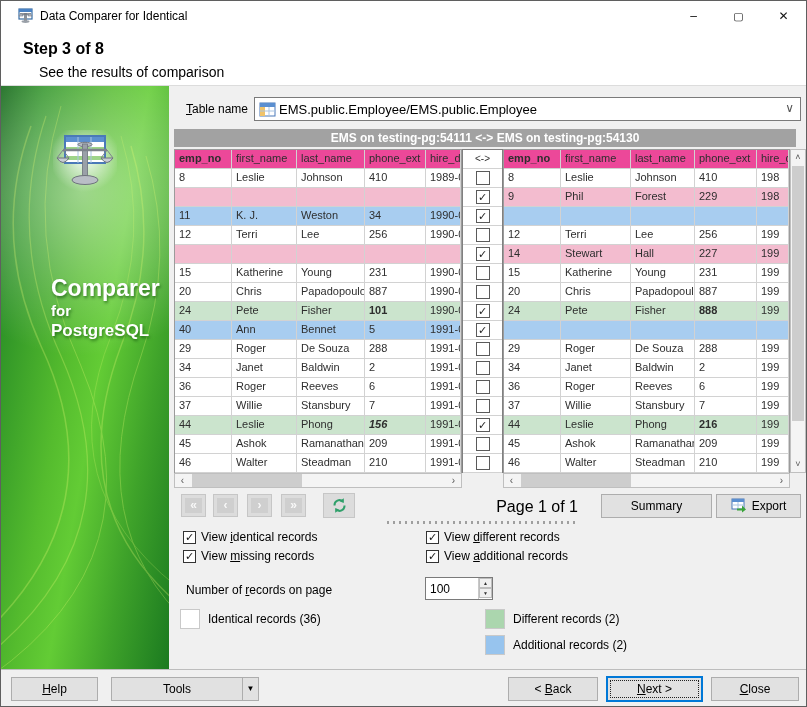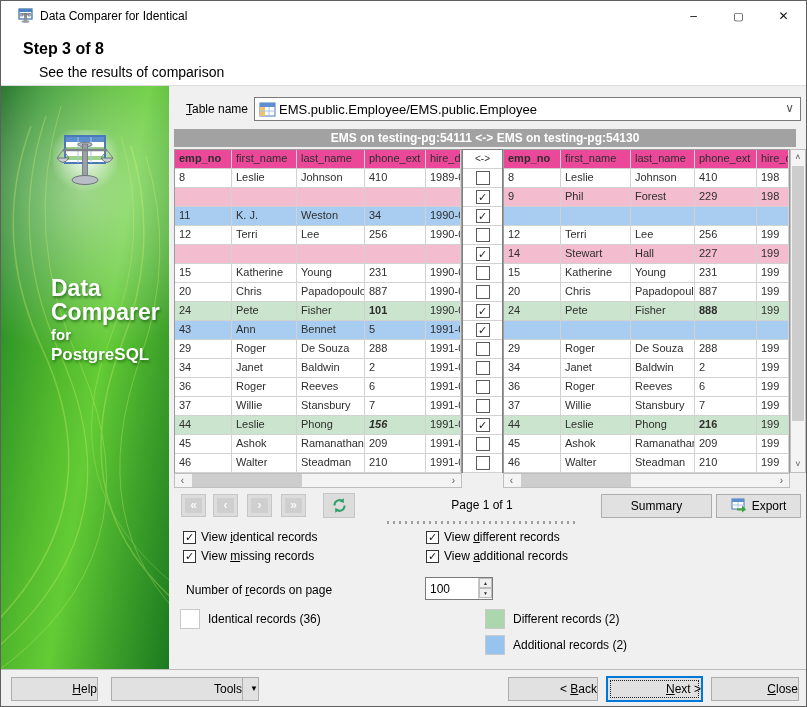--- a/index.html
+++ b/index.html
@@ -65,21 +65,21 @@
   .hs-thumb { position:absolute; top:0; height:13px; background:#CDCDCD; }
   .vscroll { position:absolute; left:789px; top:148px; width:16px; height:324px; background:#F4F4F4; border:1px solid #BFBFBF; }
   .vs-up { position:absolute; top:0; left:0; width:14px; height:15px; font-size:9px; color:#555; text-align:center; line-height:15px; }
   .vs-dn { position:absolute; bottom:0; left:0; width:14px; height:15px; font-size:9px; color:#555; text-align:center; line-height:15px; }
   .vs-thumb { position:absolute; left:1px; top:16px; width:12px; height:255px; background:#CDCDCD; }
 
   
   .navbtn { position:absolute; top:493px; width:25px; height:23px; background:#DCDCDC; border:1px solid #C6C6C6; display:flex; align-items:center; justify-content:center; }
   .navbtn .inner { width:17px; height:15px; background:#CFCFCF; color:#F8F8F8; font-size:12px; font-weight:bold; text-align:center; line-height:14px; }
   .refreshbtn { position:absolute; left:322px; top:492px; width:32px; height:25px; background:#DCDCDC; border:1px solid #C6C6C6; display:flex; align-items:center; justify-content:center; }
-  .pagetext { position:absolute; left:385px; top:497px; width:192px; text-align:center; font-size:12px; color:#000; }
+  .pagetext { position:absolute; left:385px; top:497px; width:192px; text-align:right; font-size:16px; color:#000; }
   .btn { background:#E1E1E1; border:1px solid #ADADAD; font-size:12px; color:#000; text-align:center; }
   .btn-summary { position:absolute; left:600px; top:493px; width:111px; height:24px; line-height:22px; }
   .btn-export { position:absolute; left:715px; top:493px; width:85px; height:24px; line-height:22px; display:flex; align-items:center; justify-content:center; gap:5px; }
   .splitter { position:absolute; left:386px; top:520px; width:190px; height:3px;
     background-image:repeating-linear-gradient(90deg,#9f9f9f 0 2px, transparent 2px 6px); }
 
   
   .opt { position:absolute; display:flex; align-items:center; gap:5px; font-size:12px; color:#000; }
   .ckbox { width:13px; height:13px; border:1px solid #333; background:#fff; font-size:11px; line-height:11px; text-align:center; color:#111; }
   .numlabel { position:absolute; left:185px; top:582px; font-size:12px; color:#000; }
@@ -88,21 +88,21 @@
   .spin .btns { position:absolute; right:0; top:0; width:14px; height:21px; border-left:1px solid #C8C8C8; }
   .spin .sbtn { height:10px; background:#F0F0F0; border:1px solid #BDBDBD; font-size:5px; color:#333; text-align:center; line-height:9px; }
 
   
   .legend-row { position:absolute; display:flex; align-items:center; gap:8px; font-size:12px; color:#000; }
   .swatch { width:20px; height:20px; border:1px solid #C9C9C9; }
   .lg-count { font-weight:normal; }
 
   
   .footer { position:absolute; left:0; top:668px; width:100%; height:39px; background:#F0F0F0; border-top:1px solid #BDBDBD; }
-  .fbtn { position:absolute; top:7px; height:24px; line-height:22px;text-align:right; }
+  .fbtn { position:absolute; top:7px; height:24px; line-height:22px; }
   .f-help { left:10px; width:87px; }
   .f-tools { left:110px; width:148px; display:flex; }
   .f-tools .tmain { flex:1; line-height:22px; }
   .f-tools .tarrow { width:16px; border-left:1px solid #ADADAD; font-size:8px; line-height:22px; }
   .f-back { left:507px; width:90px; }
   .f-next { left:605px; top:6px; width:97px; height:26px; line-height:22px; border:2px solid #0078D7; outline:1px dotted #222; outline-offset:-5px; }
   .f-close { left:710px; width:88px; }
   .mn { text-decoration:underline; }
 </style>
 </head>
@@ -162,21 +162,20 @@
       <line x1="10" y1="20" x2="54" y2="20" stroke="#7d828b" stroke-width="2.4"></line>
       <path d="M4,28 Q10,37 16,28 Z" fill="#c7ccd4" stroke="#6e737c"></path>
       <path d="M48,28 Q54,37 60,28 Z" fill="#c7ccd4" stroke="#6e737c"></path>
       <line x1="10" y1="20" x2="4" y2="28" stroke="#7d828b"></line>
       <line x1="10" y1="20" x2="16" y2="28" stroke="#7d828b"></line>
       <line x1="54" y1="20" x2="48" y2="28" stroke="#7d828b"></line>
       <line x1="54" y1="20" x2="60" y2="28" stroke="#7d828b"></line>
       <ellipse cx="32" cy="50" rx="13" ry="4.5" fill="#b9bec6" stroke="#6e737c"></ellipse>
     </svg>
     <div class="brand">
-      <div class="l1">Data</div>
       <div class="l2">Comparer</div>
       <div class="l3">for</div>
       <div class="l4">PostgreSQL</div>
     </div>
   </div>
 
   <div class="tn-label"><span></span><span class="mn">T</span><span>able name</span></div>
   <div class="combo">
     <svg class="cicon" viewBox="0 0 17 17">
       <rect x="1" y="2" width="15" height="13" fill="#fff" stroke="#4a79b8"></rect>
@@ -249,21 +248,21 @@
         <div class="g-cell" style="width: 35px;">1990-0</div>
       </div>
       <div class="g-row" style="background: rgb(203, 228, 205);">
         <div class="g-cell" style="width: 57px;">24</div>
         <div class="g-cell" style="width: 65px;">Pete</div>
         <div class="g-cell" style="width: 68px;">Fisher</div>
         <div class="g-cell bold" style="width: 61px;">101</div>
         <div class="g-cell" style="width: 35px;">1990-0</div>
       </div>
       <div class="g-row" style="background: rgb(168, 205, 240);">
-        <div class="g-cell" style="width: 57px;">43</div>
+        <div class="g-cell" style="width: 57px;">40</div>
         <div class="g-cell" style="width: 65px;">Ann</div>
         <div class="g-cell" style="width: 68px;">Bennet</div>
         <div class="g-cell" style="width: 61px;">5</div>
         <div class="g-cell" style="width: 35px;">1991-0</div>
       </div>
       <div class="g-row" style="background: rgb(255, 255, 255);">
         <div class="g-cell" style="width: 57px;">29</div>
         <div class="g-cell" style="width: 65px;">Roger</div>
         <div class="g-cell" style="width: 68px;">De Souza</div>
         <div class="g-cell" style="width: 61px;">288</div>

